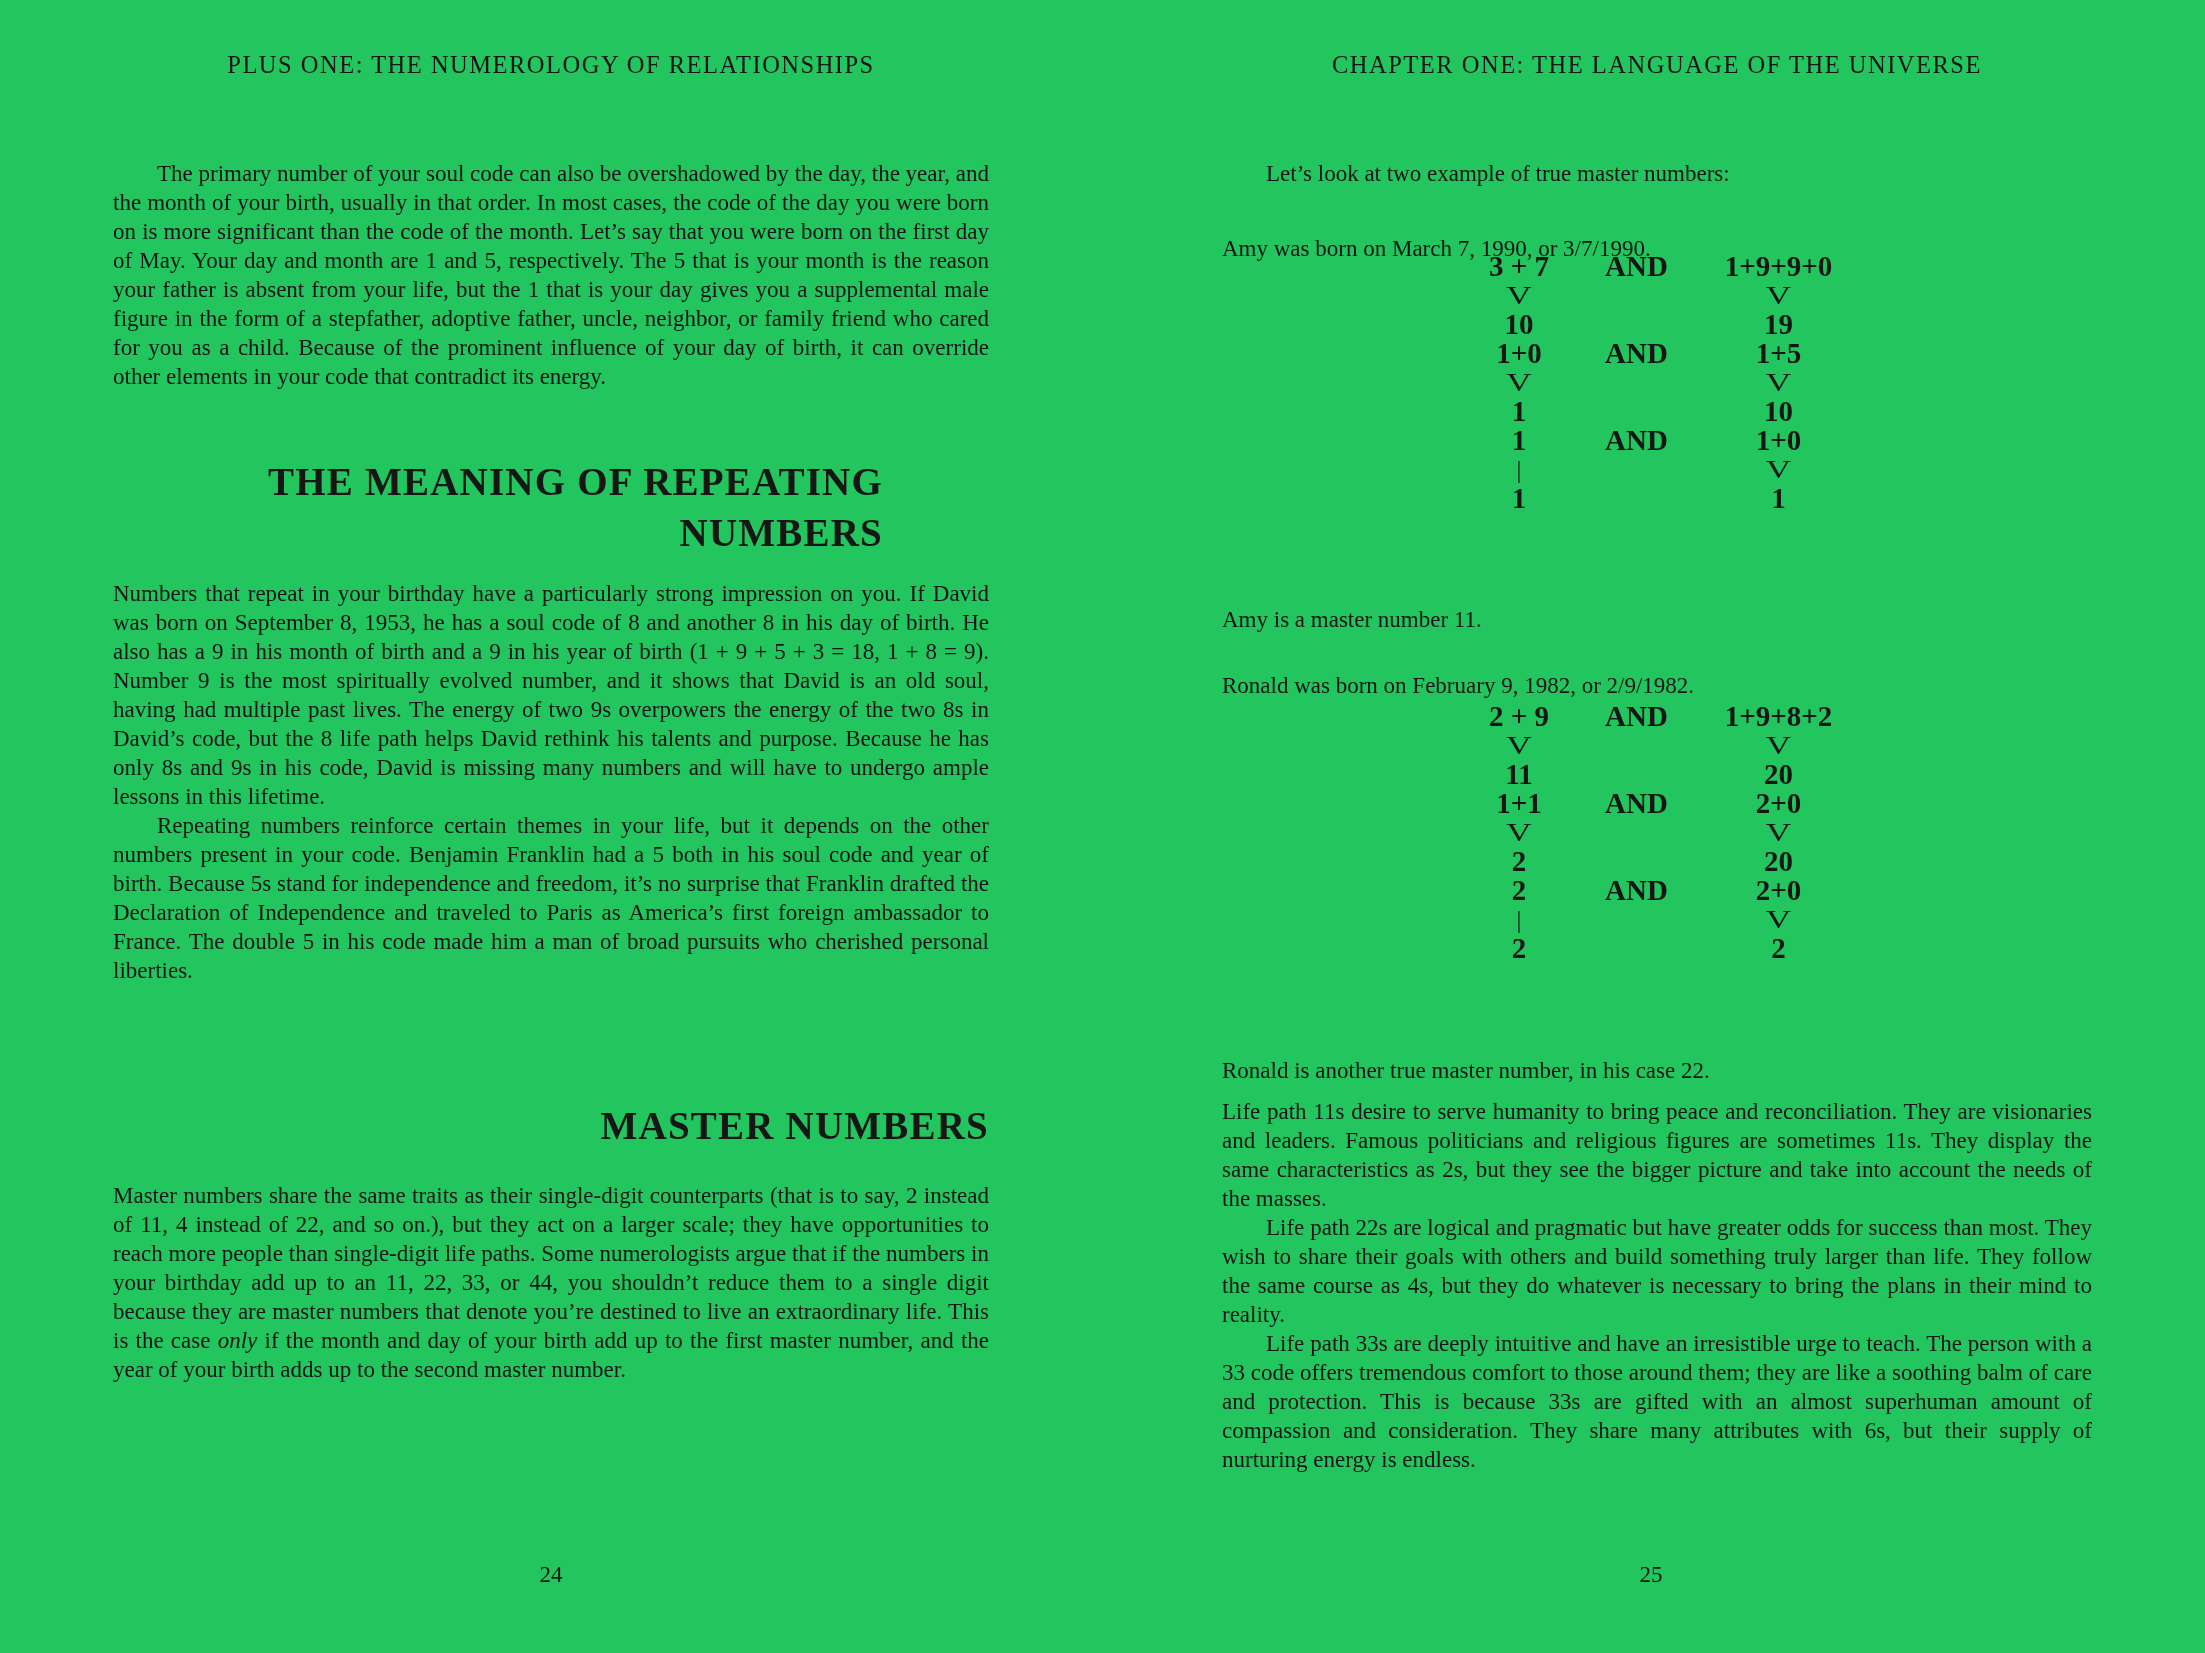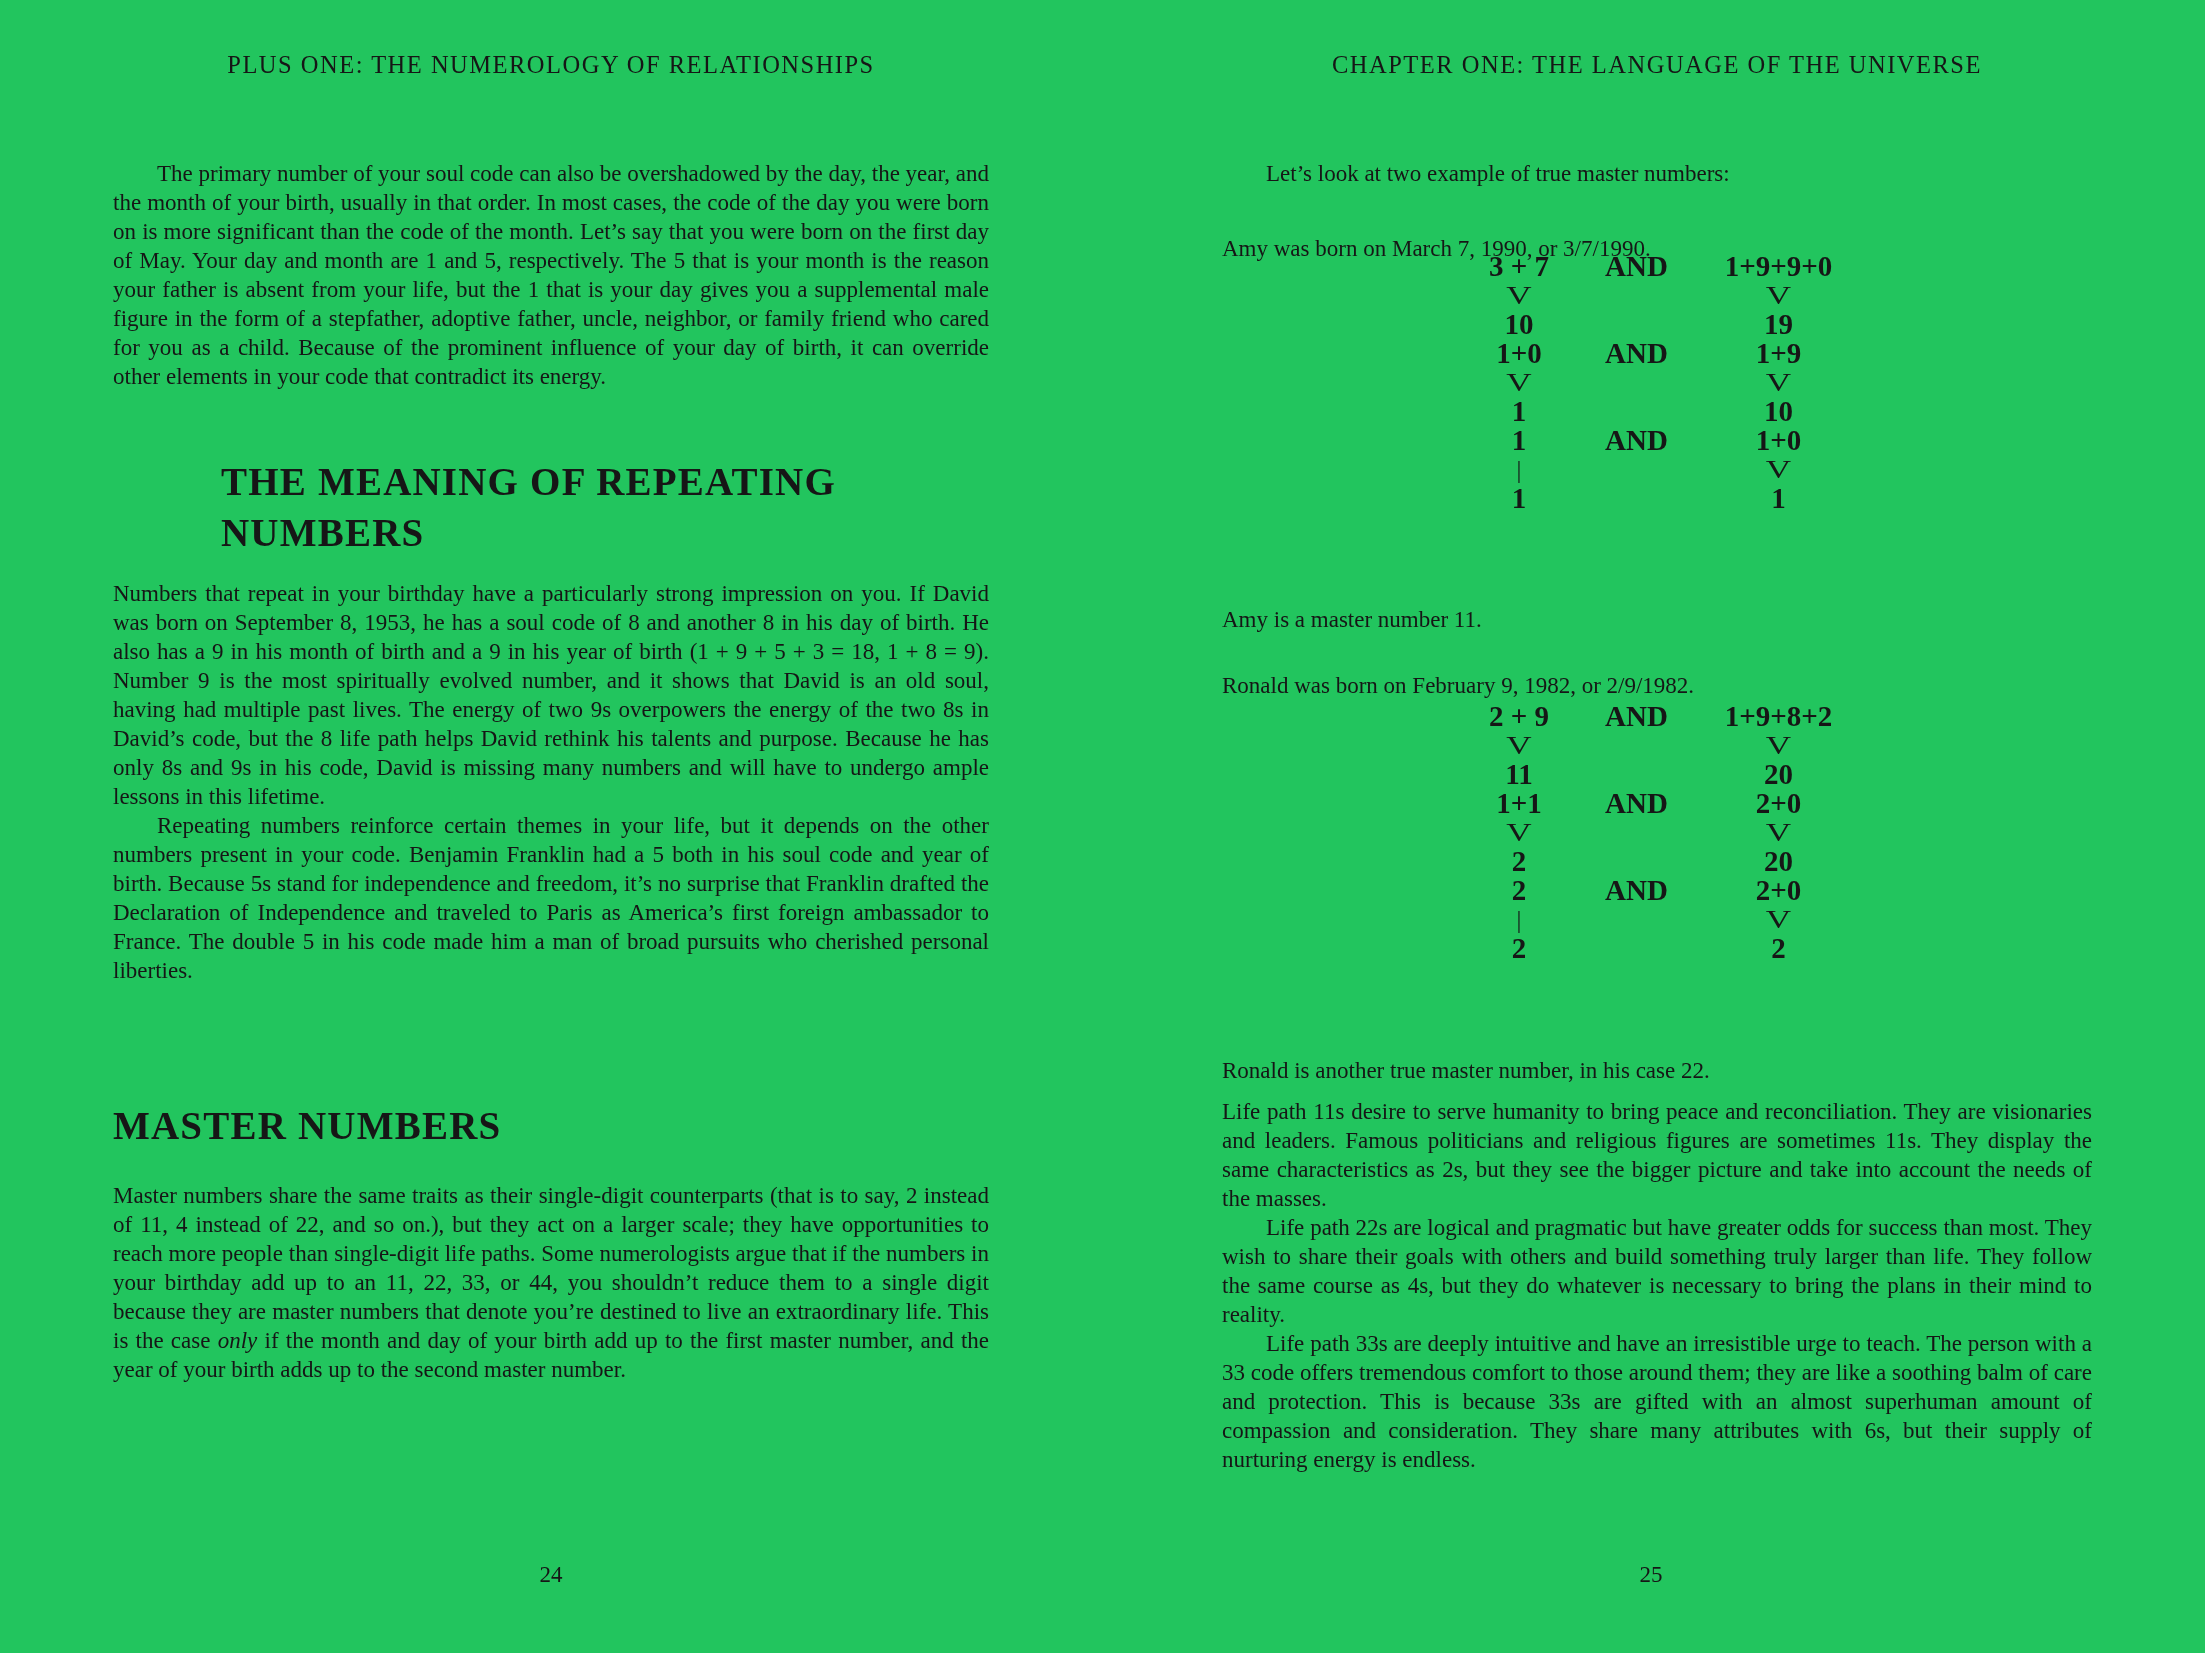--- a/index.html
+++ b/index.html
@@ -27,21 +27,21 @@
     position:absolute;left:113px;width:876px;
     font-size:23px;line-height:29px;
     text-align:justify;
   }
   .page-right .block{left:119px;width:870px;}
   .block p{margin:0;}
   .indent{text-indent:44px;}
 
   .sect-head{
     position:absolute;left:113px;width:876px;
-    text-align:left;font-weight:bold;
+    text-align:right;font-weight:bold;
     font-size:39px;line-height:51px;letter-spacing:1.2px;
   }
   .sect-head.narrow{left:221px;width:662px;}
 
   .page-num{
     position:absolute;top:1562px;left:113px;width:876px;
     text-align:center;font-size:23px;
   }
   .page-right .page-num{left:113px;width:870px;}
 
@@ -109,21 +109,21 @@
         <span class="dc r glyph">V</span>
       </div>
       <div class="drow">
         <span class="dc l">10</span>
         <span class="dc m"></span>
         <span class="dc r">19</span>
       </div>
       <div class="drow">
         <span class="dc l">1+0</span>
         <span class="dc m">AND</span>
-        <span class="dc r">1+9</span>
+        <span class="dc r">1+5</span>
       </div>
       <div class="drow">
         <span class="dc l glyph">V</span>
         <span class="dc m"></span>
         <span class="dc r glyph">V</span>
       </div>
       <div class="drow">
         <span class="dc l">1</span>
         <span class="dc m"></span>
         <span class="dc r">10</span>

